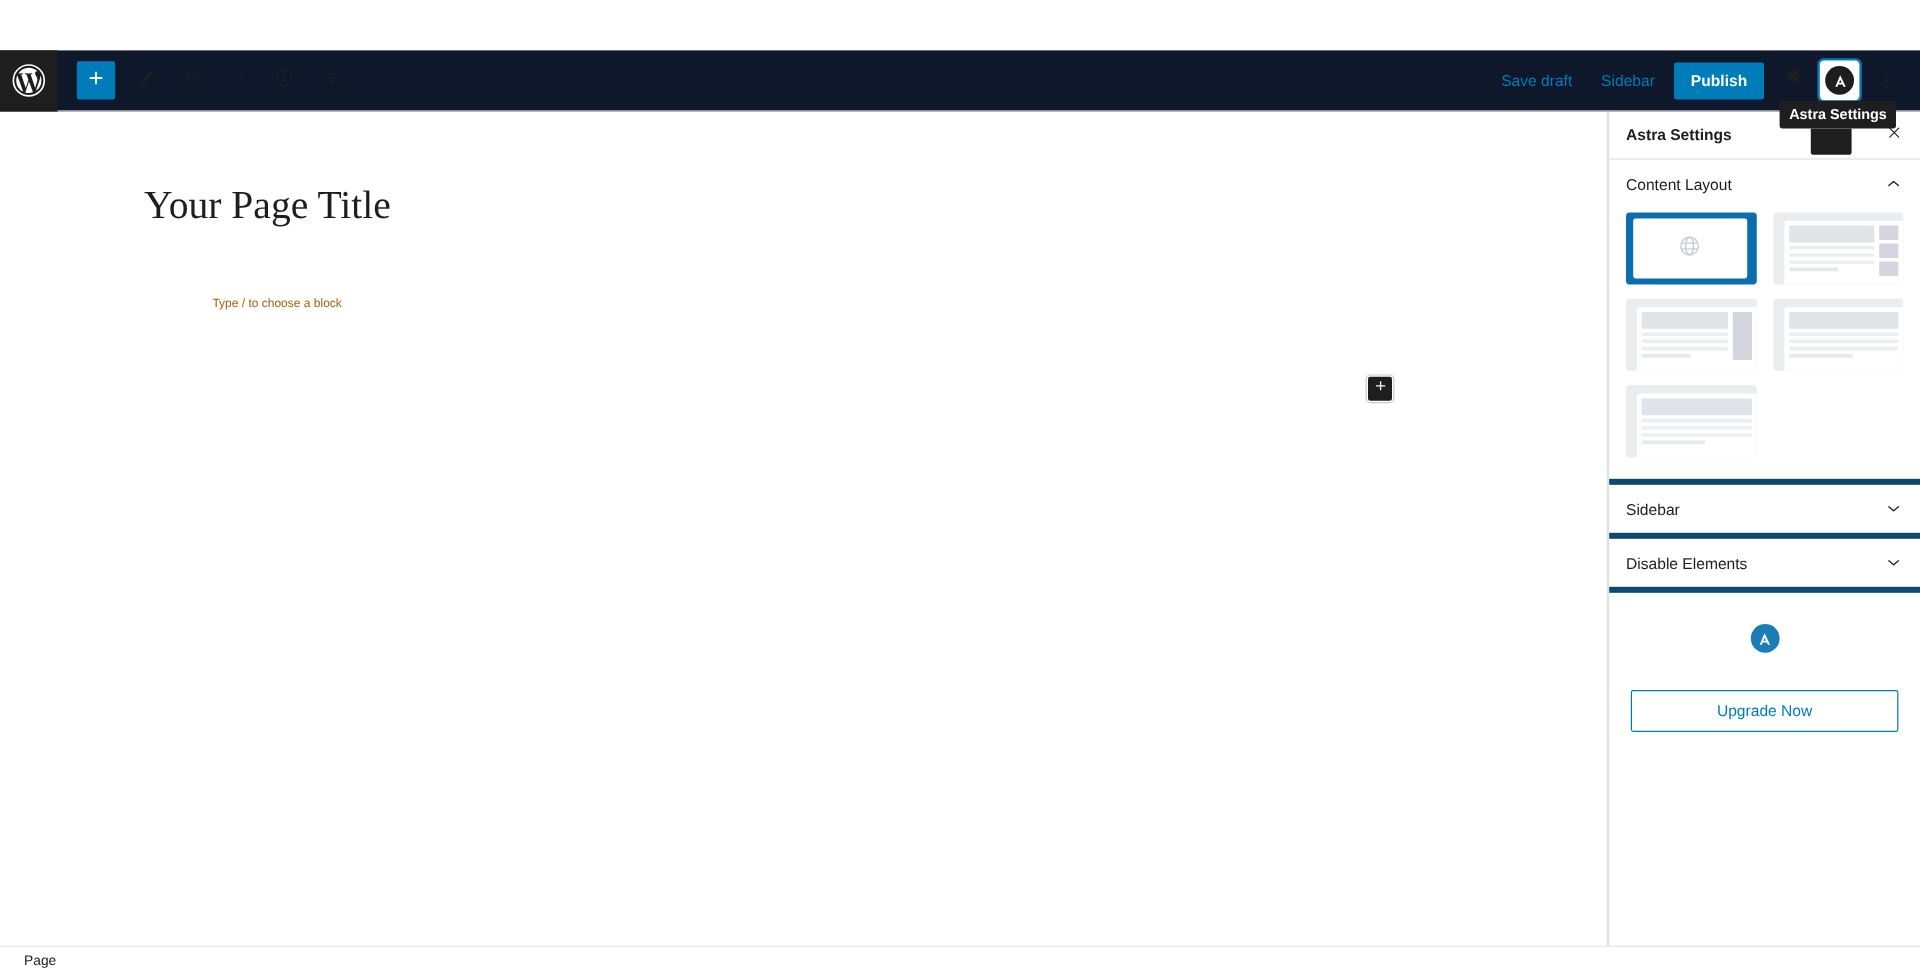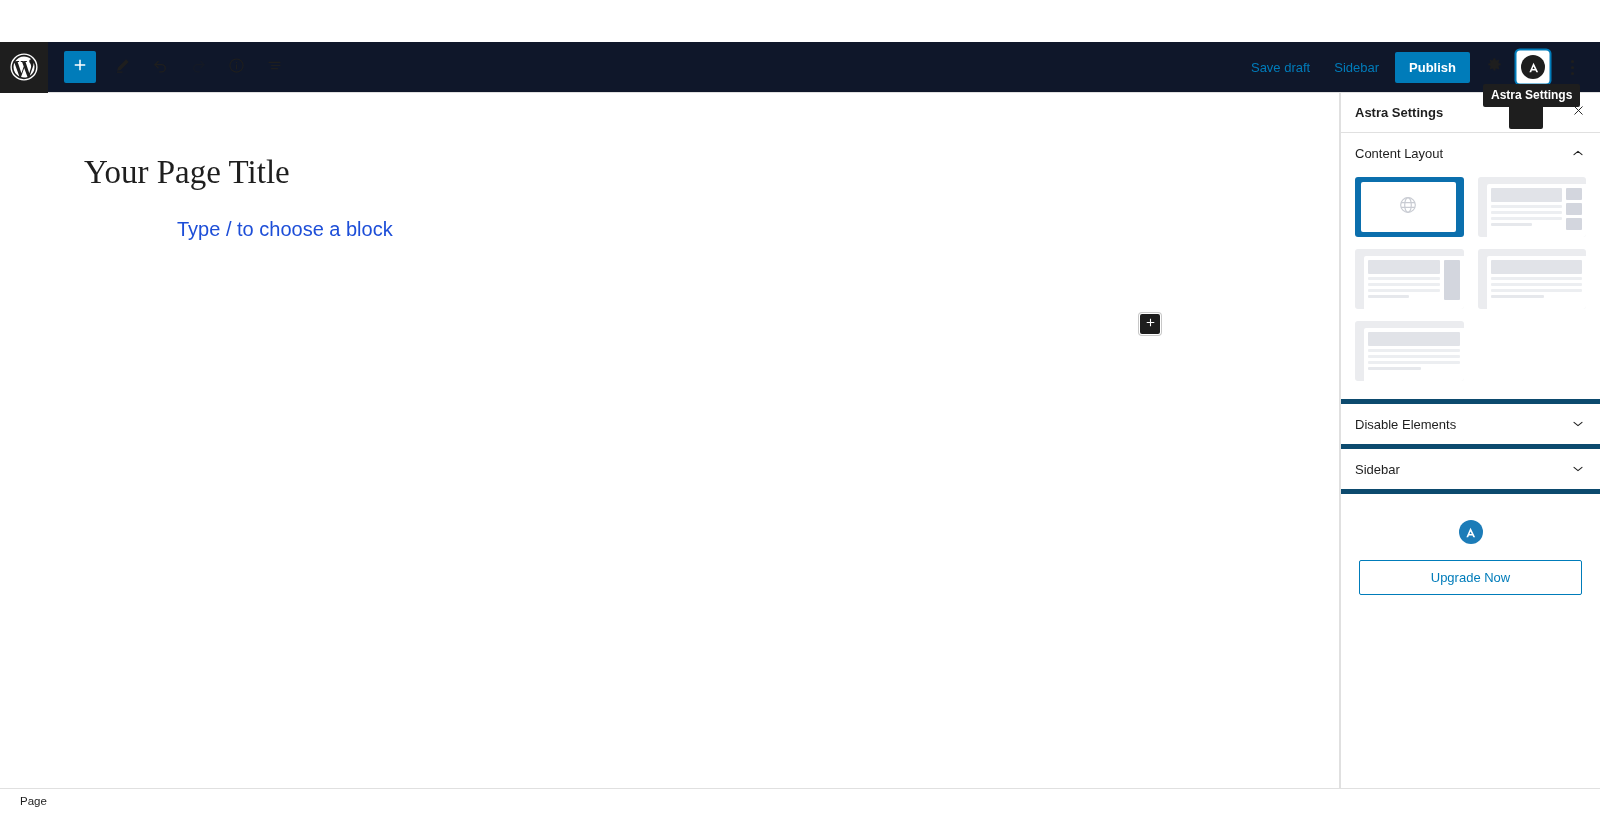--- a/index.html
+++ b/index.html
@@ -86,25 +86,25 @@
   
   .canvas {
     flex: 1; position: relative; background: #ffffff;
     border-right: 1px solid #e0e0e0;
     overflow: hidden;
   }
   .post-wrap { padding: 60px 0 0 0; }
   .post-title {
     font-family: "Liberation Serif", serif;
     font-size: 33px; color: #1e1e1e; line-height: 1.2;
-    margin-left: 84px; font-weight: 400;
+    margin-left: 120px; font-weight: 400;
   }
   .post-para {
-    margin-left: 177px; margin-top: 21px;
-    font-size: 20px; color: #1d4ed8; line-height: 1.5;
+    margin-left: 177px; margin-top: 53px;
+    font-size: 10px; color: #a16207; line-height: 1.5;
     cursor: text;
   }
   .float-add {
     position: absolute; left: 1140px; top: 221px;
     width: 20px; height: 20px; background: #1e1e1e; color: #fff;
     display: flex; align-items: center; justify-content: center;
     border-radius: 2px; cursor: pointer;
     box-shadow: 0 0 0 1px #fff, 0 0 0 2px #c8c8c8;
   }
 
@@ -166,21 +166,21 @@
   .lc-side { width: 16px; display: flex; flex-direction: column; gap: 3px; }
   .lc-side i { display: block; background: #d3d6de; border-radius: 1px; height: 12px; width: 100%; }
   .lc-sidebar-tall { width: 16px; background: #d3d6de; border-radius: 1px; height: 40px; }
   .globe { color: #c9ccd3; }
 
   
   .promo { padding: 26px 18px 20px 18px; text-align: center; }
   .promo-logo { display: flex; justify-content: center; margin-bottom: 12px; }
   .promo-text { font-size: 12.5px; color: #3c434a; line-height: 1.55; padding: 0 2px; }
   .promo-btn {
-    margin-top: 16px; display: block; width: 100%;
+    margin-top: 31px; display: block; width: 100%;
     border: 1px solid #007cba; color: #007cba; background: #fff;
     font-size: 13px; padding: 9px 0; border-radius: 2px; cursor: pointer;
     text-align: center;
   }
 
   
   .footer {
     height: 22px; min-height: 25px; display: flex; align-items: center;
     padding-left: 20px; border-top: 1px solid #e0e0e0; background: #fff;
   }
@@ -407,32 +407,32 @@
                 </div>
               </div>
             </div>
 
           </div>
         </div>
       </div>
 
       <div class="panel">
         <div class="panel-head">
-          <span class="label">Disable Elements</span>
+          <span class="label">Sidebar</span>
           <span class="chev">
             <svg width="16" height="16" viewBox="0 0 24 24" fill="none" stroke="currentColor" stroke-width="1.6" stroke-linecap="round" stroke-linejoin="round">
                 <path d="M6 9.5l6 5 6-5"></path>
               </svg>
           </span>
         </div>
       </div>
 
       <div class="panel">
         <div class="panel-head">
-          <span class="label">Sidebar</span>
+          <span class="label">Disable Elements</span>
           <span class="chev">
             <svg width="16" height="16" viewBox="0 0 24 24" fill="none" stroke="currentColor" stroke-width="1.6" stroke-linecap="round" stroke-linejoin="round">
                 <path d="M6 9.5l6 5 6-5"></path>
               </svg>
           </span>
         </div>
       </div>
 
 
       <div class="promo">

